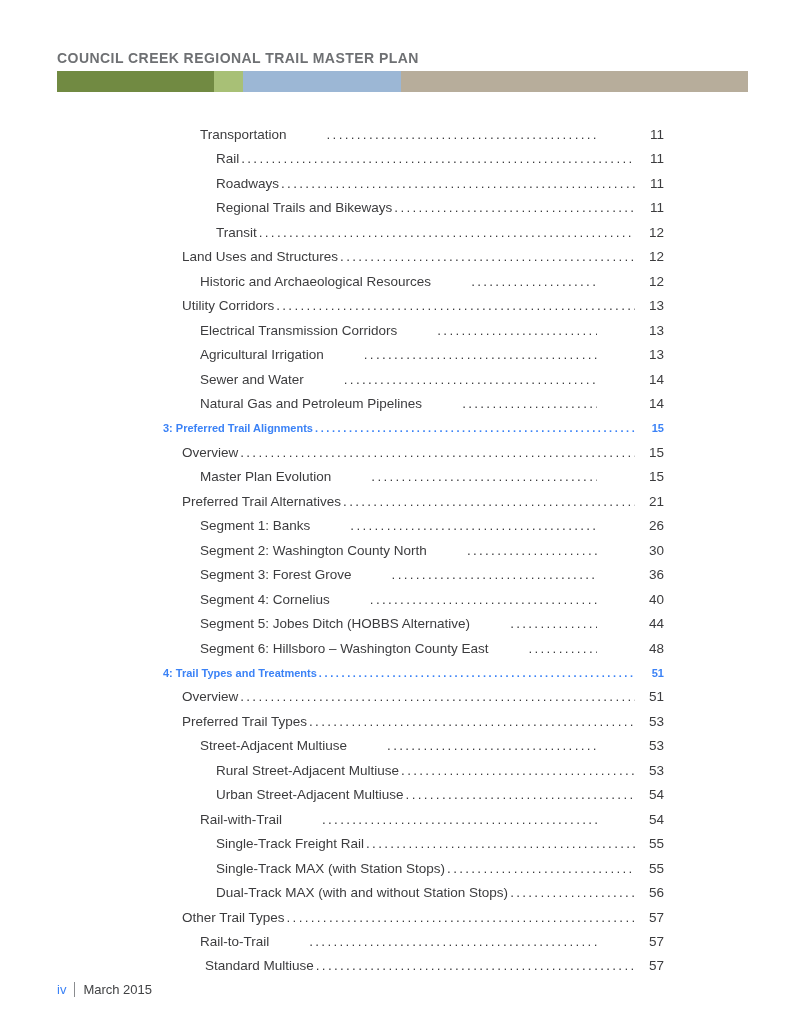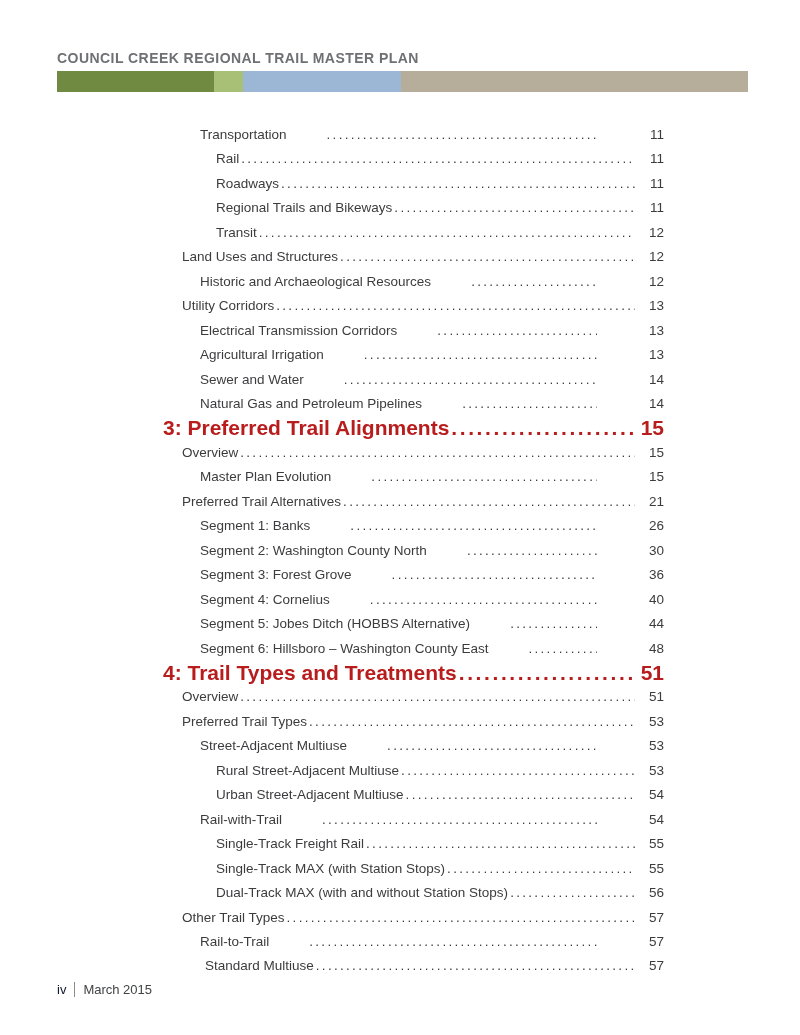--- a/index.html
+++ b/index.html
@@ -35,34 +35,34 @@
     flex: 1 1 auto; overflow: hidden; white-space: nowrap;
     letter-spacing: 2.3px; min-width: 0;
   }
   .row .leader::after {
     content: "..........................................................................................................................................................";
   }
   .row .page {
     flex: 0 0 auto; min-width: 26px; text-align: right; padding-left: 3px;
   }
   .row.bold {
-    font-weight: 700; font-size: 21px; color: #b91c1c;
+    font-weight: 700; font-size: 11px; color: #3b82f6;
   }
   .row.bold .leader { letter-spacing: 2.6px; }
   .lvl1  { padding-left: 106px; }
   .lvl2  { padding-left: 125px; }
   .lvl3  { padding-left: 143px; gap: 38px; }
   .lvl3b { padding-left: 148px; }
   .lvl4  { padding-left: 159px; }
   .footer {
     position: absolute; left: 57px; top: 982px;
     display: flex; align-items: center; gap: 8px;
     font-size: 13px; color: #414244;
   }
-  .footer .pgnum { color: #0f172a; }
+  .footer .pgnum { color: #3b82f6; }
   .footer .sep { width: 1px; height: 15px; background: #8a8c8f; }
 </style>
 </head>
 <body>
 
 <div class="page">
 
   <div class="header-title">COUNCIL CREEK REGIONAL TRAIL MASTER PLAN</div>
 
   <div class="colorbar" id="colorbar">

